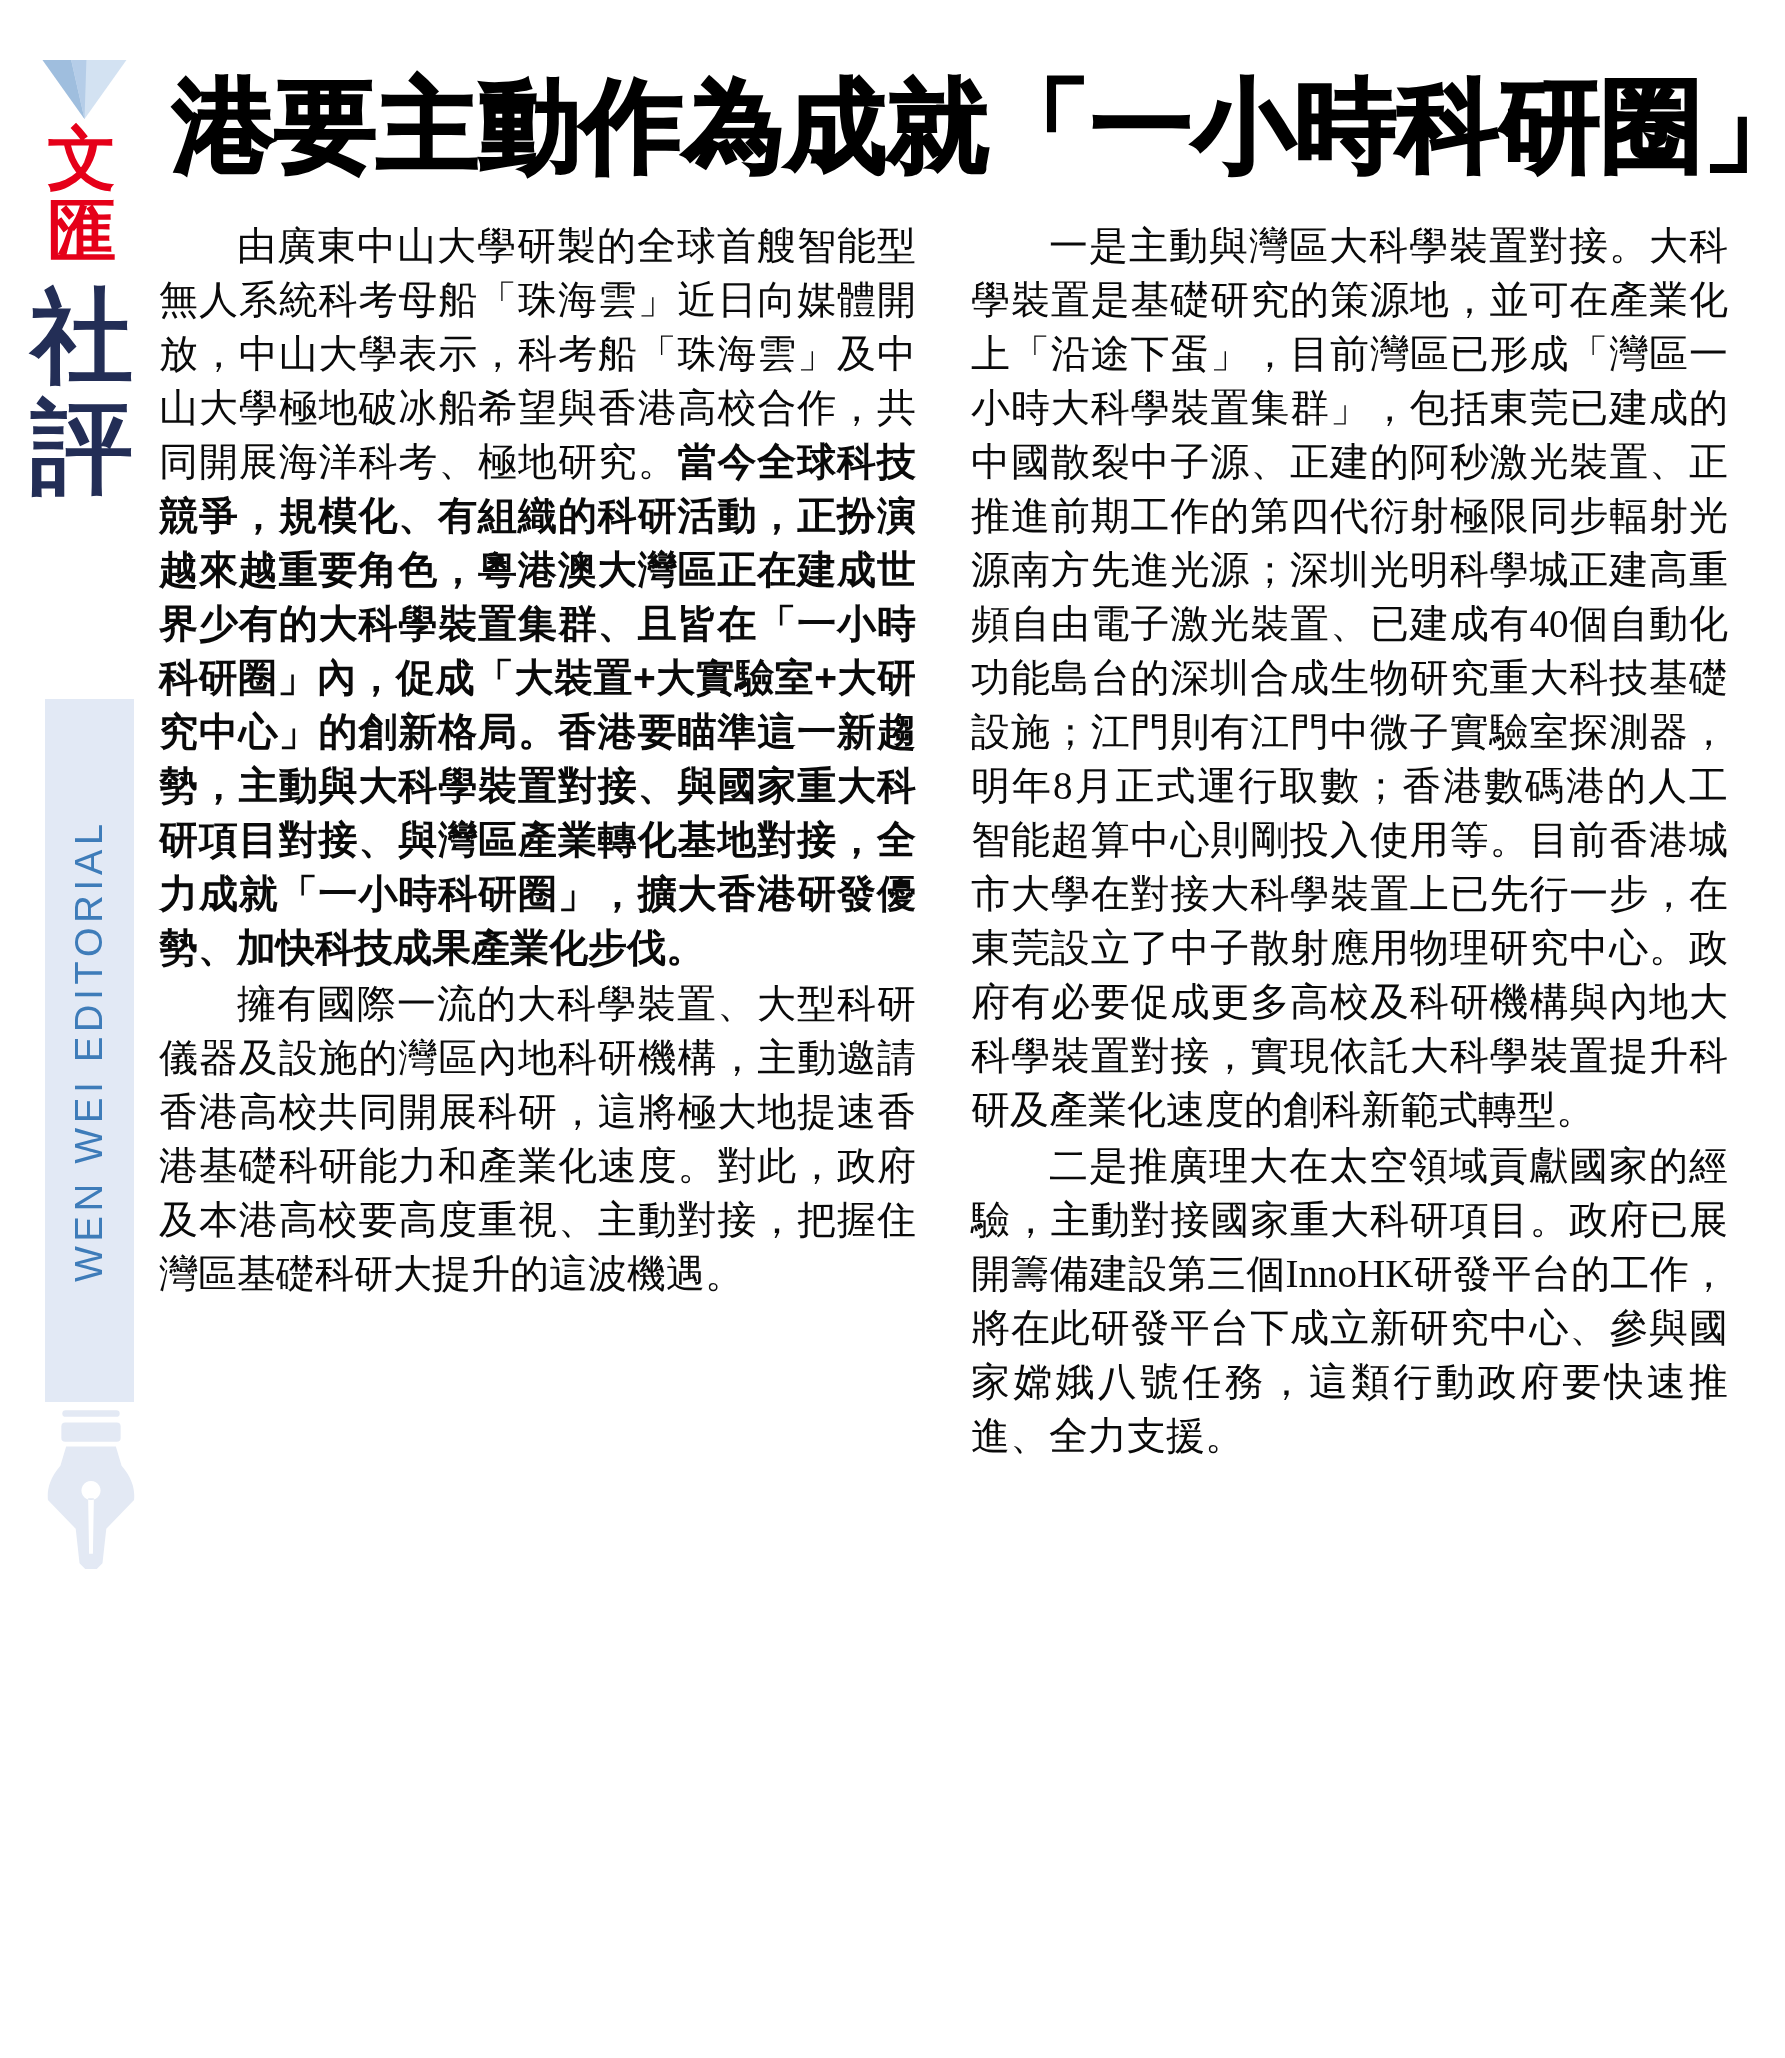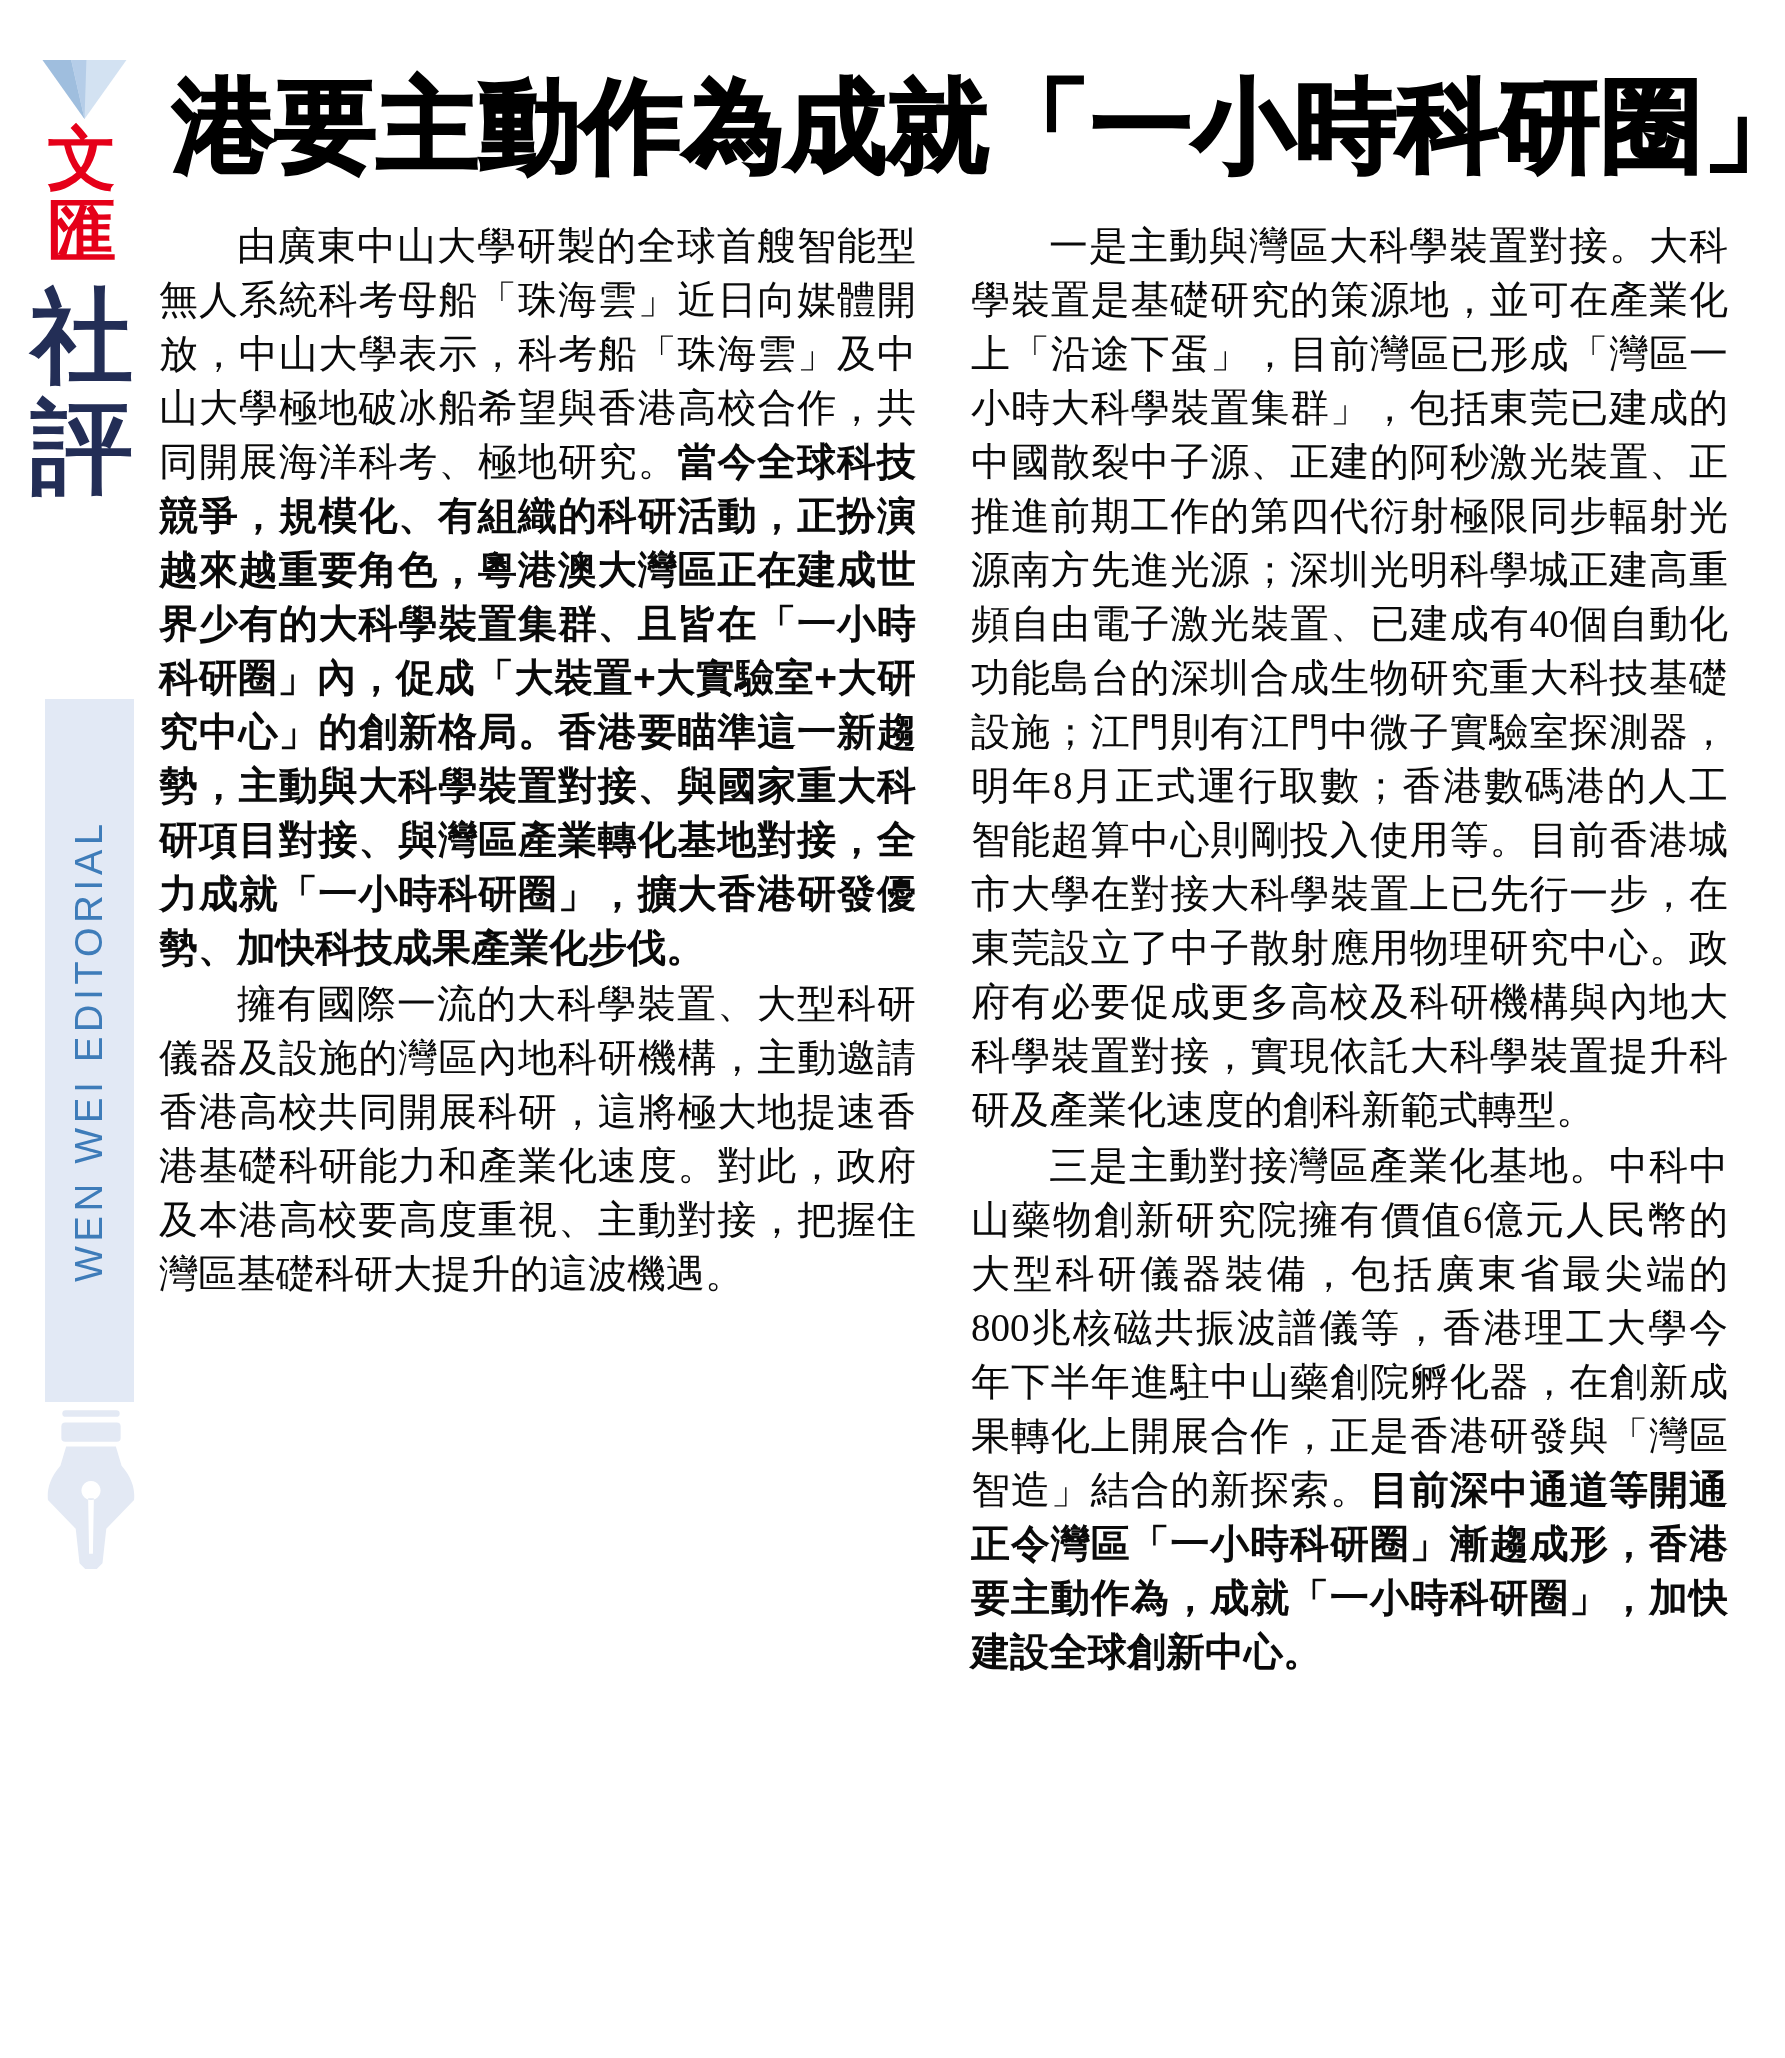--- a/index.html
+++ b/index.html
@@ -93,18 +93,18 @@
 
   <h1 class="headline">港要主動作為成就「一小時科研圈」</h1>
 
   <div class="cols">
     <div class="col">
         <p><span>由廣東中山大學研製的全球首艘智能型無人系統科考母船「珠海雲」近日向媒體開放，中山大學表示，科考船「珠海雲」及中山大學極地破冰船希望與香港高校合作，共同開展海洋科考、極地研究。</span><span class="bold-run">當今全球科技競爭，規模化、有組織的科研活動，正扮演越來越重要角色，粵港澳大灣區正在建成世界少有的大科學裝置集群、且皆在「一小時科研圈」內，促成「大裝置+大實驗室+大研究中心」的創新格局。香港要瞄準這一新趨勢，主動與大科學裝置對接、與國家重大科研項目對接、與灣區產業轉化基地對接，全力成就「一小時科研圈」，擴大香港研發優勢、加快科技成果產業化步伐。</span></p>
         <p><span>擁有國際一流的大科學裝置、大型科研儀器及設施的灣區內地科研機構，主動邀請香港高校共同開展科研，這將極大地提速香港基礎科研能力和產業化速度。對此，政府及本港高校要高度重視、主動對接，把握住灣區基礎科研大提升的這波機遇。</span></p>
       </div>
     <div class="col">
         <p><span>一是主動與灣區大科學裝置對接。大科學裝置是基礎研究的策源地，並可在產業化上「沿途下蛋」，目前灣區已形成「灣區一小時大科學裝置集群」，包括東莞已建成的中國散裂中子源、正建的阿秒激光裝置、正推進前期工作的第四代衍射極限同步輻射光源南方先進光源；深圳光明科學城正建高重頻自由電子激光裝置、已建成有40個自動化功能島台的深圳合成生物研究重大科技基礎設施；江門則有江門中微子實驗室探測器，明年8月正式運行取數；香港數碼港的人工智能超算中心則剛投入使用等。目前香港城市大學在對接大科學裝置上已先行一步，在東莞設立了中子散射應用物理研究中心。政府有必要促成更多高校及科研機構與內地大科學裝置對接，實現依託大科學裝置提升科研及產業化速度的創科新範式轉型。</span></p>
-        <p><span>三是主動對接灣區產業化基地。中科中山藥物創新研究院擁有價值6億元人民幣的大型科研儀器裝備，包括廣東省最尖端的800兆核磁共振波譜儀等，香港理工大學今年下半年進駐中山藥創院孵化器，在創新成果轉化上開展合作，正是香港研發與「灣區智造」結合的新探索。</span><span class="bold-run">目前深中通道等開通正令灣區「一小時科研圈」漸趨成形，香港要主動作為，成就「一小時科研圈」，加快建設全球創新中心。</span></p>
+        <p><span>二是推廣理大在太空領域貢獻國家的經驗，主動對接國家重大科研項目。政府已展開籌備建設第三個InnoHK研發平台的工作，將在此研發平台下成立新研究中心、參與國家嫦娥八號任務，這類行動政府要快速推進、全力支援。</span></p>
       </div>
   </div>
 
 </main>
 
 
 </body></html>

